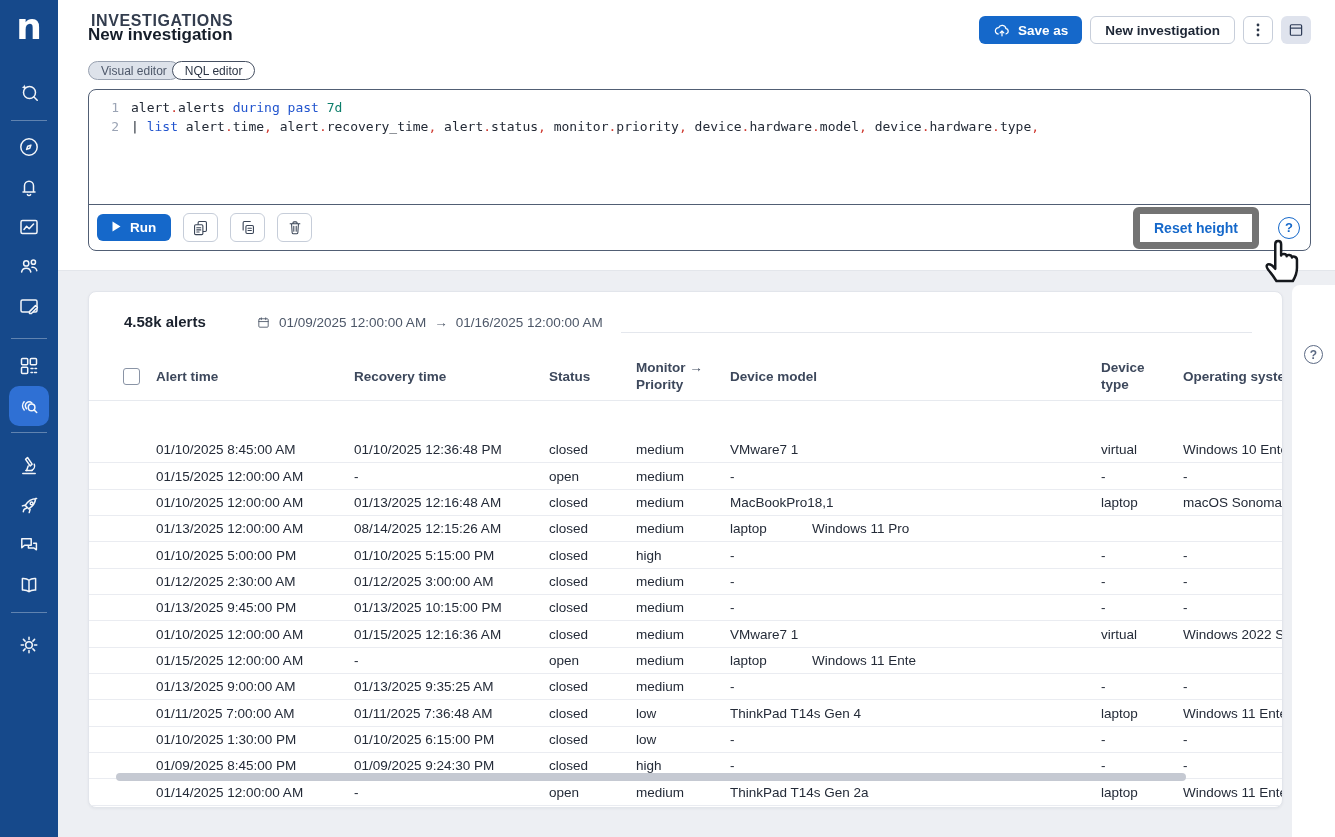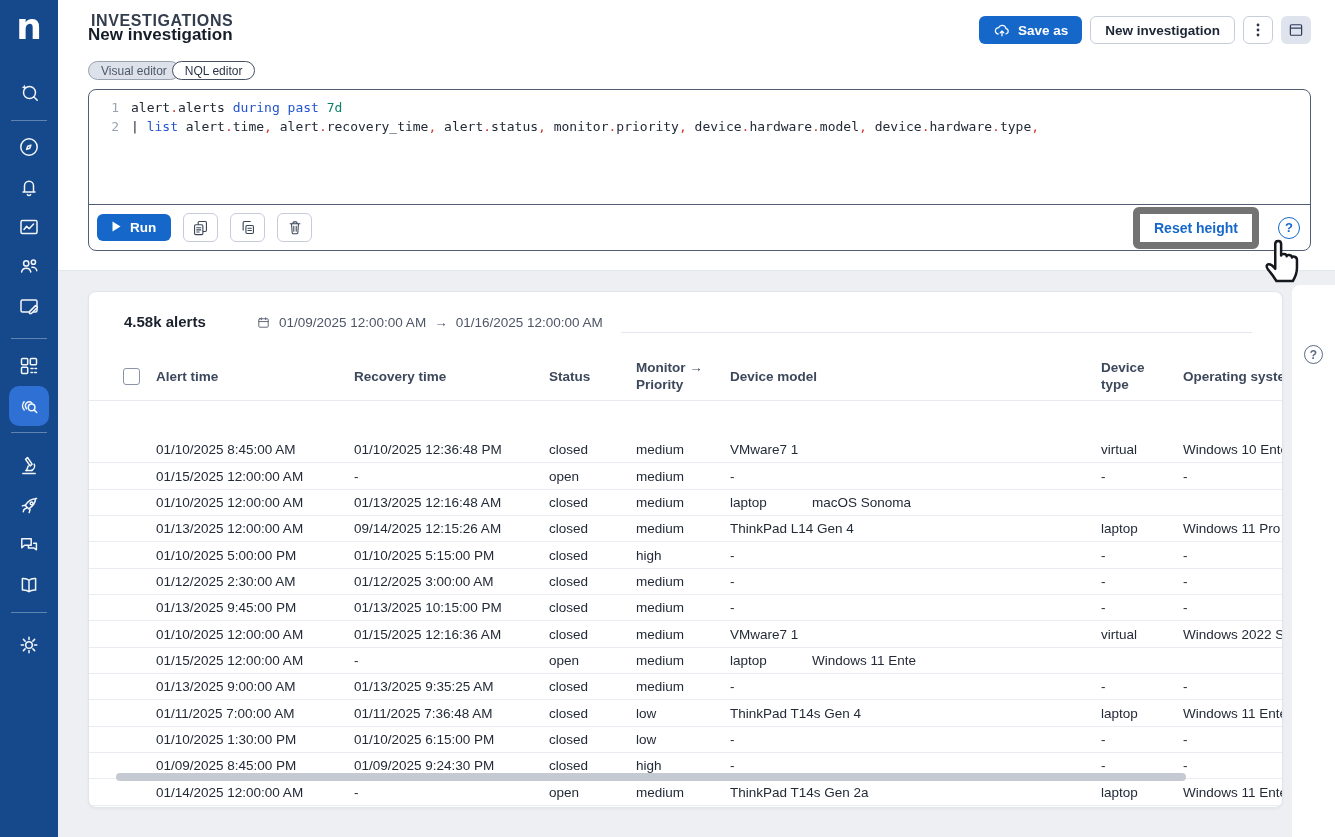--- a/index.html
+++ b/index.html
@@ -348,30 +348,30 @@
           <div class="cell c4">-</div>
           <div class="cell c5">-</div>
           <div class="cell c6">-</div>
         </div>
         <div class="t-row">
           <div class="cell-check"></div>
           <div class="cell c0">01/10/2025 12:00:00 AM</div>
           <div class="cell c1">01/13/2025 12:16:48 AM</div>
           <div class="cell c2">closed</div>
           <div class="cell c3">medium</div>
+          <div class="cell c4">MacBookPro18,1</div>
           <div class="cell c5">laptop</div>
           <div class="cell c6">macOS Sonoma</div>
         </div>
         <div class="t-row">
           <div class="cell-check"></div>
           <div class="cell c0">01/13/2025 12:00:00 AM</div>
-          <div class="cell c1">09/14/2025 12:15:26 AM</div>
-          <div class="cell c2">closed</div>
-          <div class="cell c3">medium</div>
-          <div class="cell c4">ThinkPad L14 Gen 4</div>
+          <div class="cell c1">08/14/2025 12:15:26 AM</div>
+          <div class="cell c2">closed</div>
+          <div class="cell c3">medium</div>
           <div class="cell c5">laptop</div>
           <div class="cell c6">Windows 11 Pro</div>
         </div>
         <div class="t-row">
           <div class="cell-check"></div>
           <div class="cell c0">01/10/2025 5:00:00 PM</div>
           <div class="cell c1">01/10/2025 5:15:00 PM</div>
           <div class="cell c2">closed</div>
           <div class="cell c3">high</div>
           <div class="cell c4">-</div>

